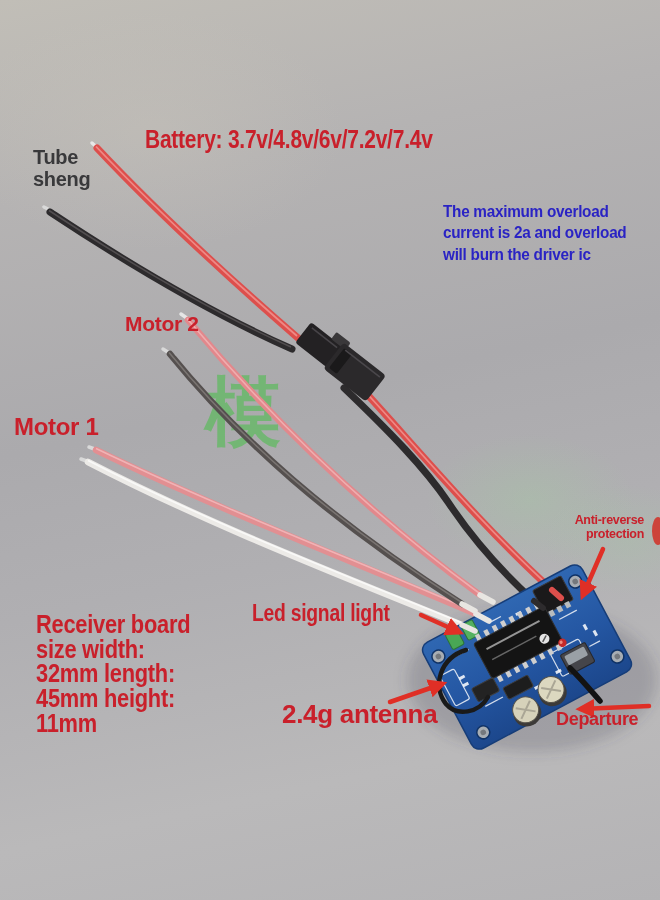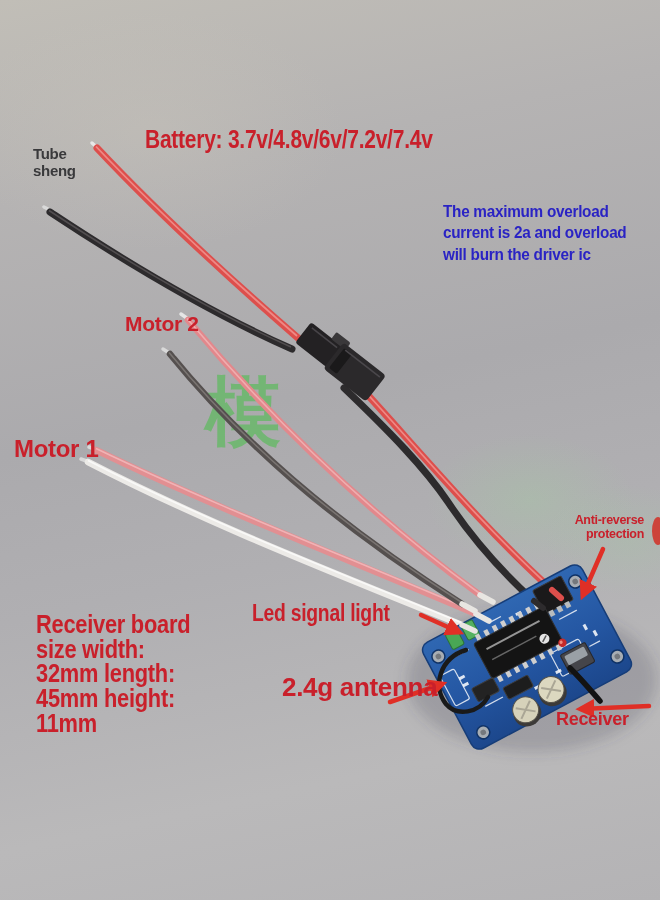--- a/index.html
+++ b/index.html
@@ -182,42 +182,42 @@
   <ellipse cx="658" cy="531" rx="6" ry="14" fill="#cf3a30" opacity=".92"></ellipse>
 
   <g stroke="#e02f26" stroke-width="4.5" fill="none" stroke-linecap="round">
     <line x1="421" y1="615" x2="459" y2="632" marker-end="url(#ah)"></line>
     <line x1="603" y1="549" x2="583" y2="595" marker-end="url(#ah)"></line>
     <line x1="390" y1="702" x2="442" y2="684" marker-end="url(#ah)"></line>
     <line x1="649" y1="706" x2="581" y2="709" marker-end="url(#ah)"></line>
   </g>
 </svg>
 
-<div class="lbl dark" style="left:33px;top:146px;font-size:15px;line-height:1.1;">Tube
+<div class="lbl dark" style="left:33px;top:146px;font-size:20px;line-height:1.1;">Tube
 sheng</div>
 
 <div class="lbl sqz" style="left:145px;top:125px;font-size:25px;transform:scaleX(.84);">Battery: 3.7v/4.8v/6v/7.2v/7.4v</div>
 
 <div class="lbl blue sqz" style="left:443px;top:201px;font-size:17px;line-height:1.25;transform:scaleX(.9);">The maximum overload
 current is 2a and overload
 will burn the driver ic</div>
 
 <div class="lbl" style="left:104px;top:312px;font-size:21px;margin-left:21px;">Motor 2</div>
 
 
-<div class="lbl" style="left:14px;top:435px;font-size:24px;">Motor 1</div>
+<div class="lbl" style="left:14px;top:413px;font-size:24px;">Motor 1</div>
 
 <div class="lbl" style="left:548px;top:513px;width:96px;font-size:12.5px;line-height:1.15;text-align:right;">Anti-reverse
 protection</div>
 
 <div class="lbl sqz" style="left:36px;top:612px;font-size:26px;line-height:.95;transform:scaleX(.84);">Receiver board
 size width:
 32mm length:
 45mm height:
 11mm</div>
 
 <div class="lbl sqz" style="left:252px;top:600px;font-size:23px;transform:scaleX(.84);">Led signal light</div>
 
-<div class="lbl" style="left:282px;top:672px;font-size:26px;">2.4g antenna</div>
-
-<div class="lbl" style="left:556px;top:709px;font-size:18px;">Receiver</div>
+<div class="lbl" style="left:282px;top:699px;font-size:26px;">2.4g antenna</div>
+
+<div class="lbl" style="left:556px;top:709px;font-size:18px;">Departure</div>
 
 </div>
 
 </body></html>

